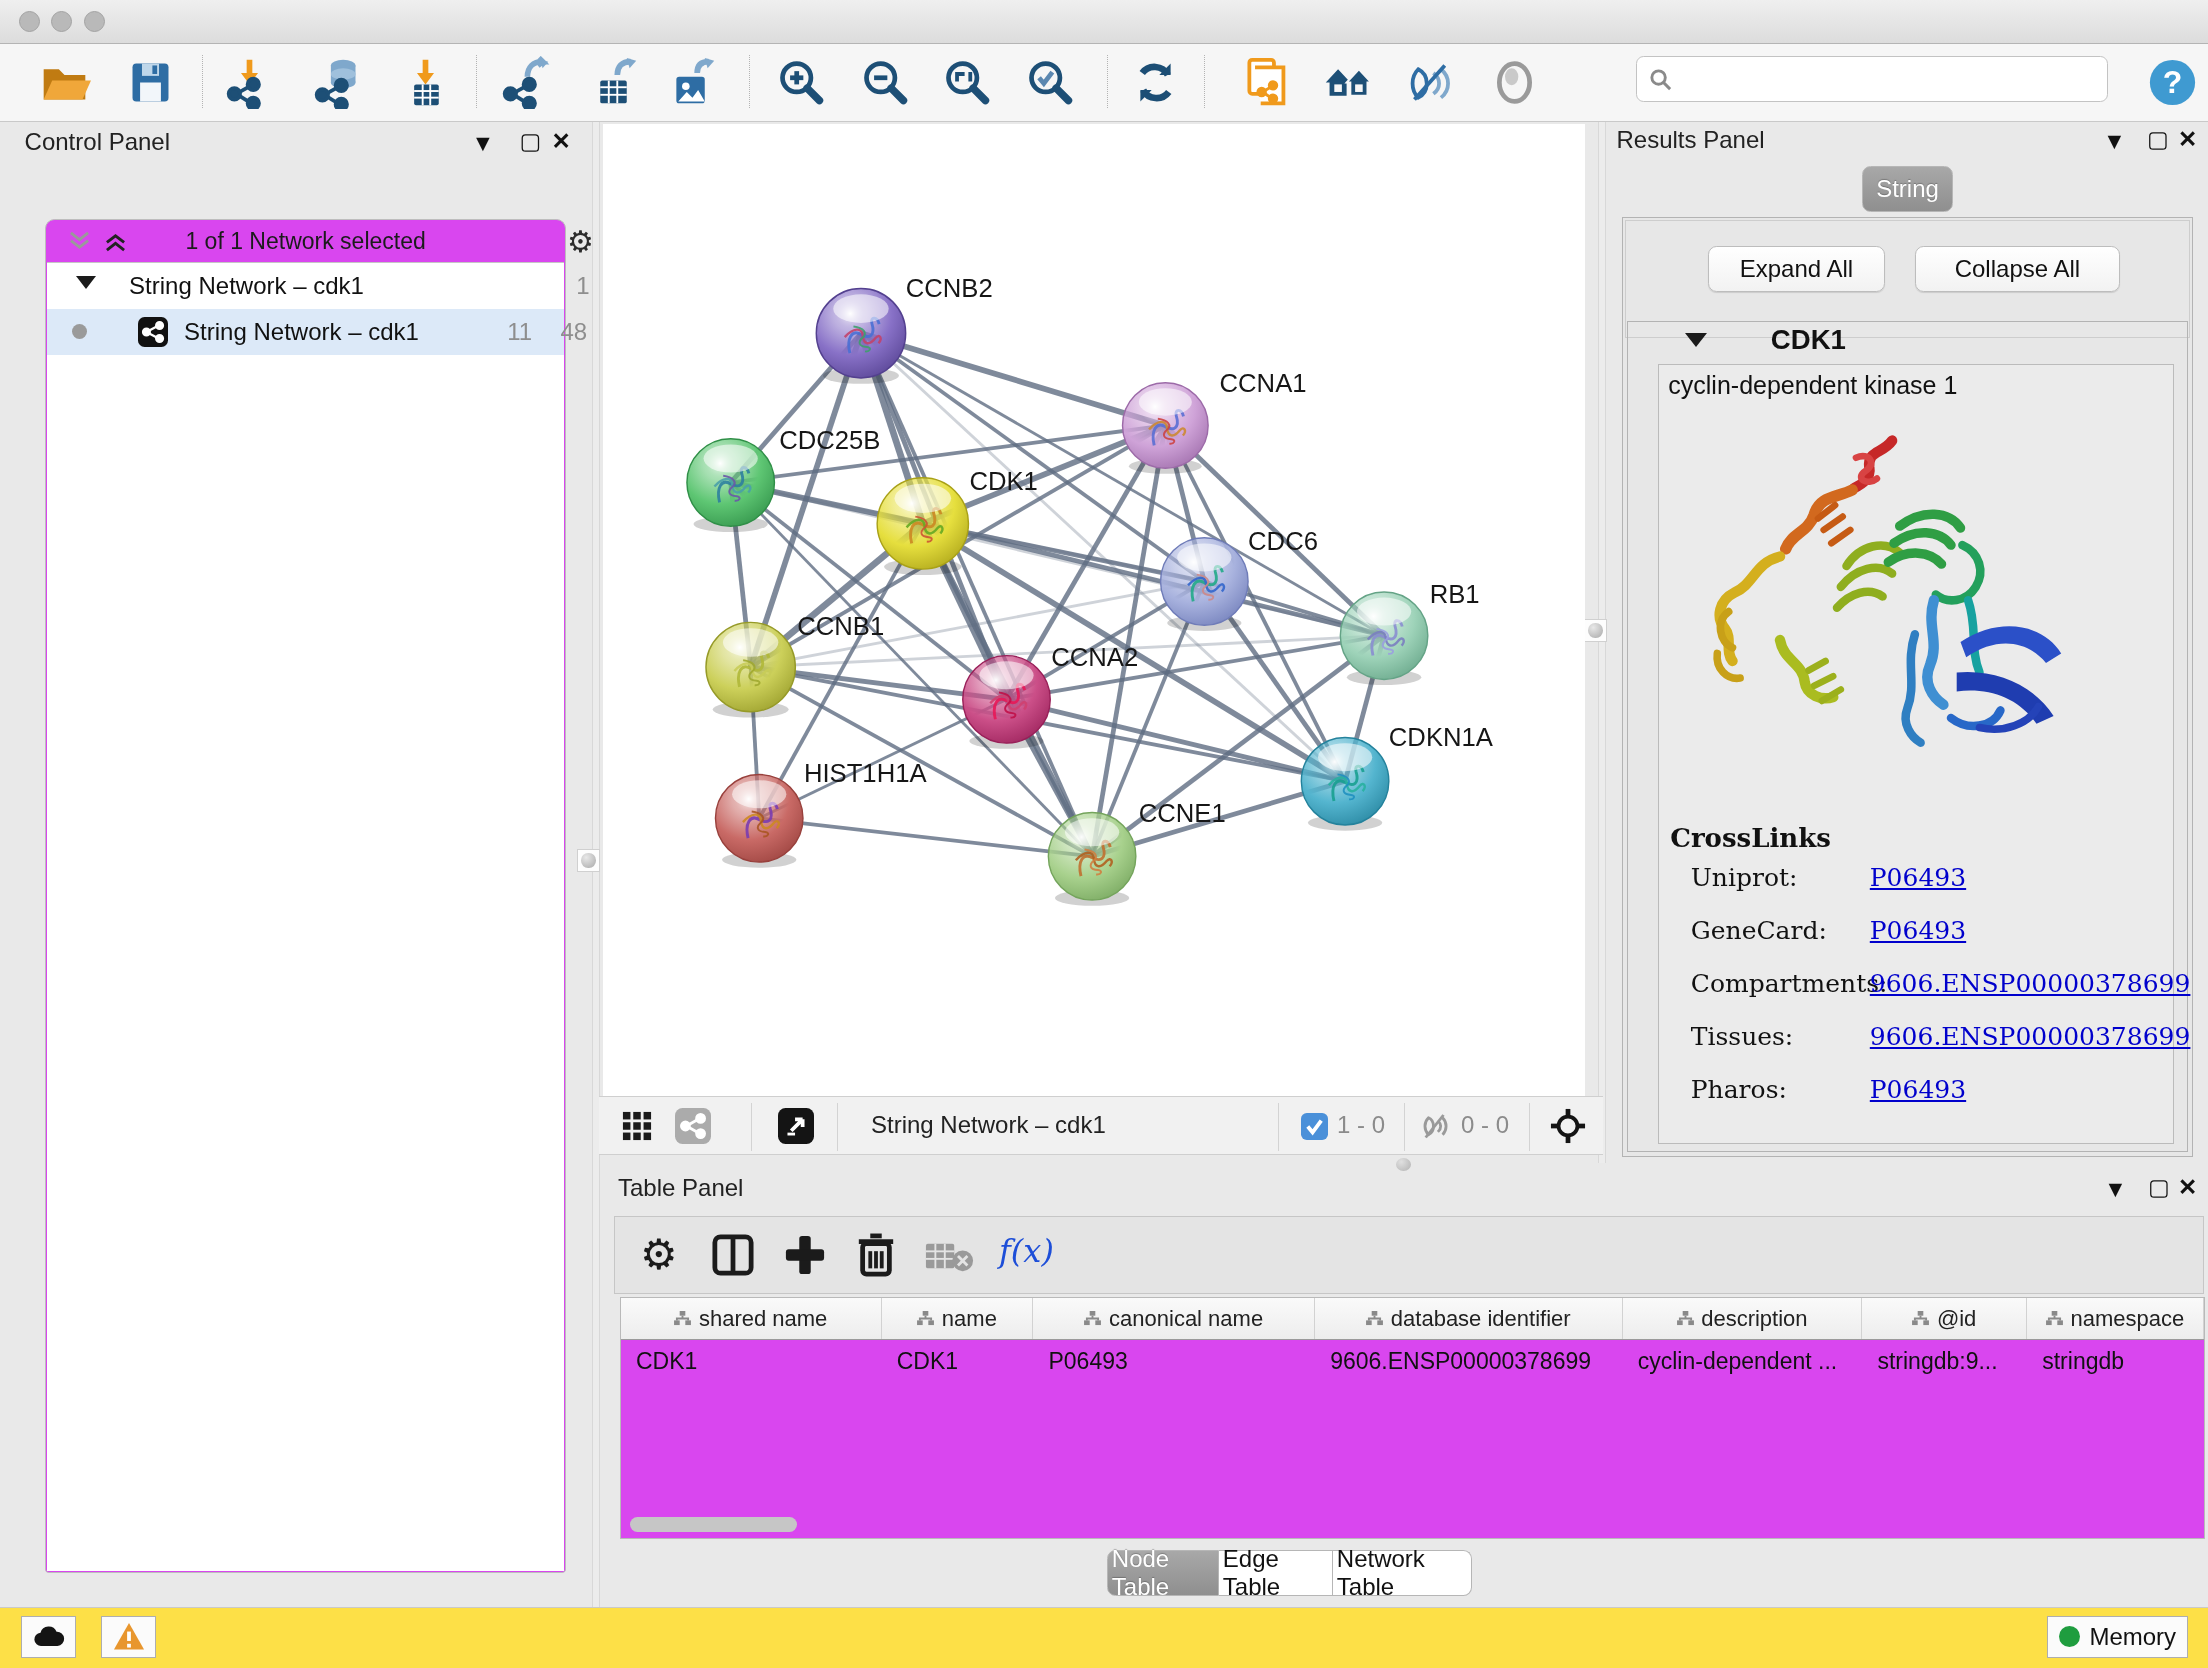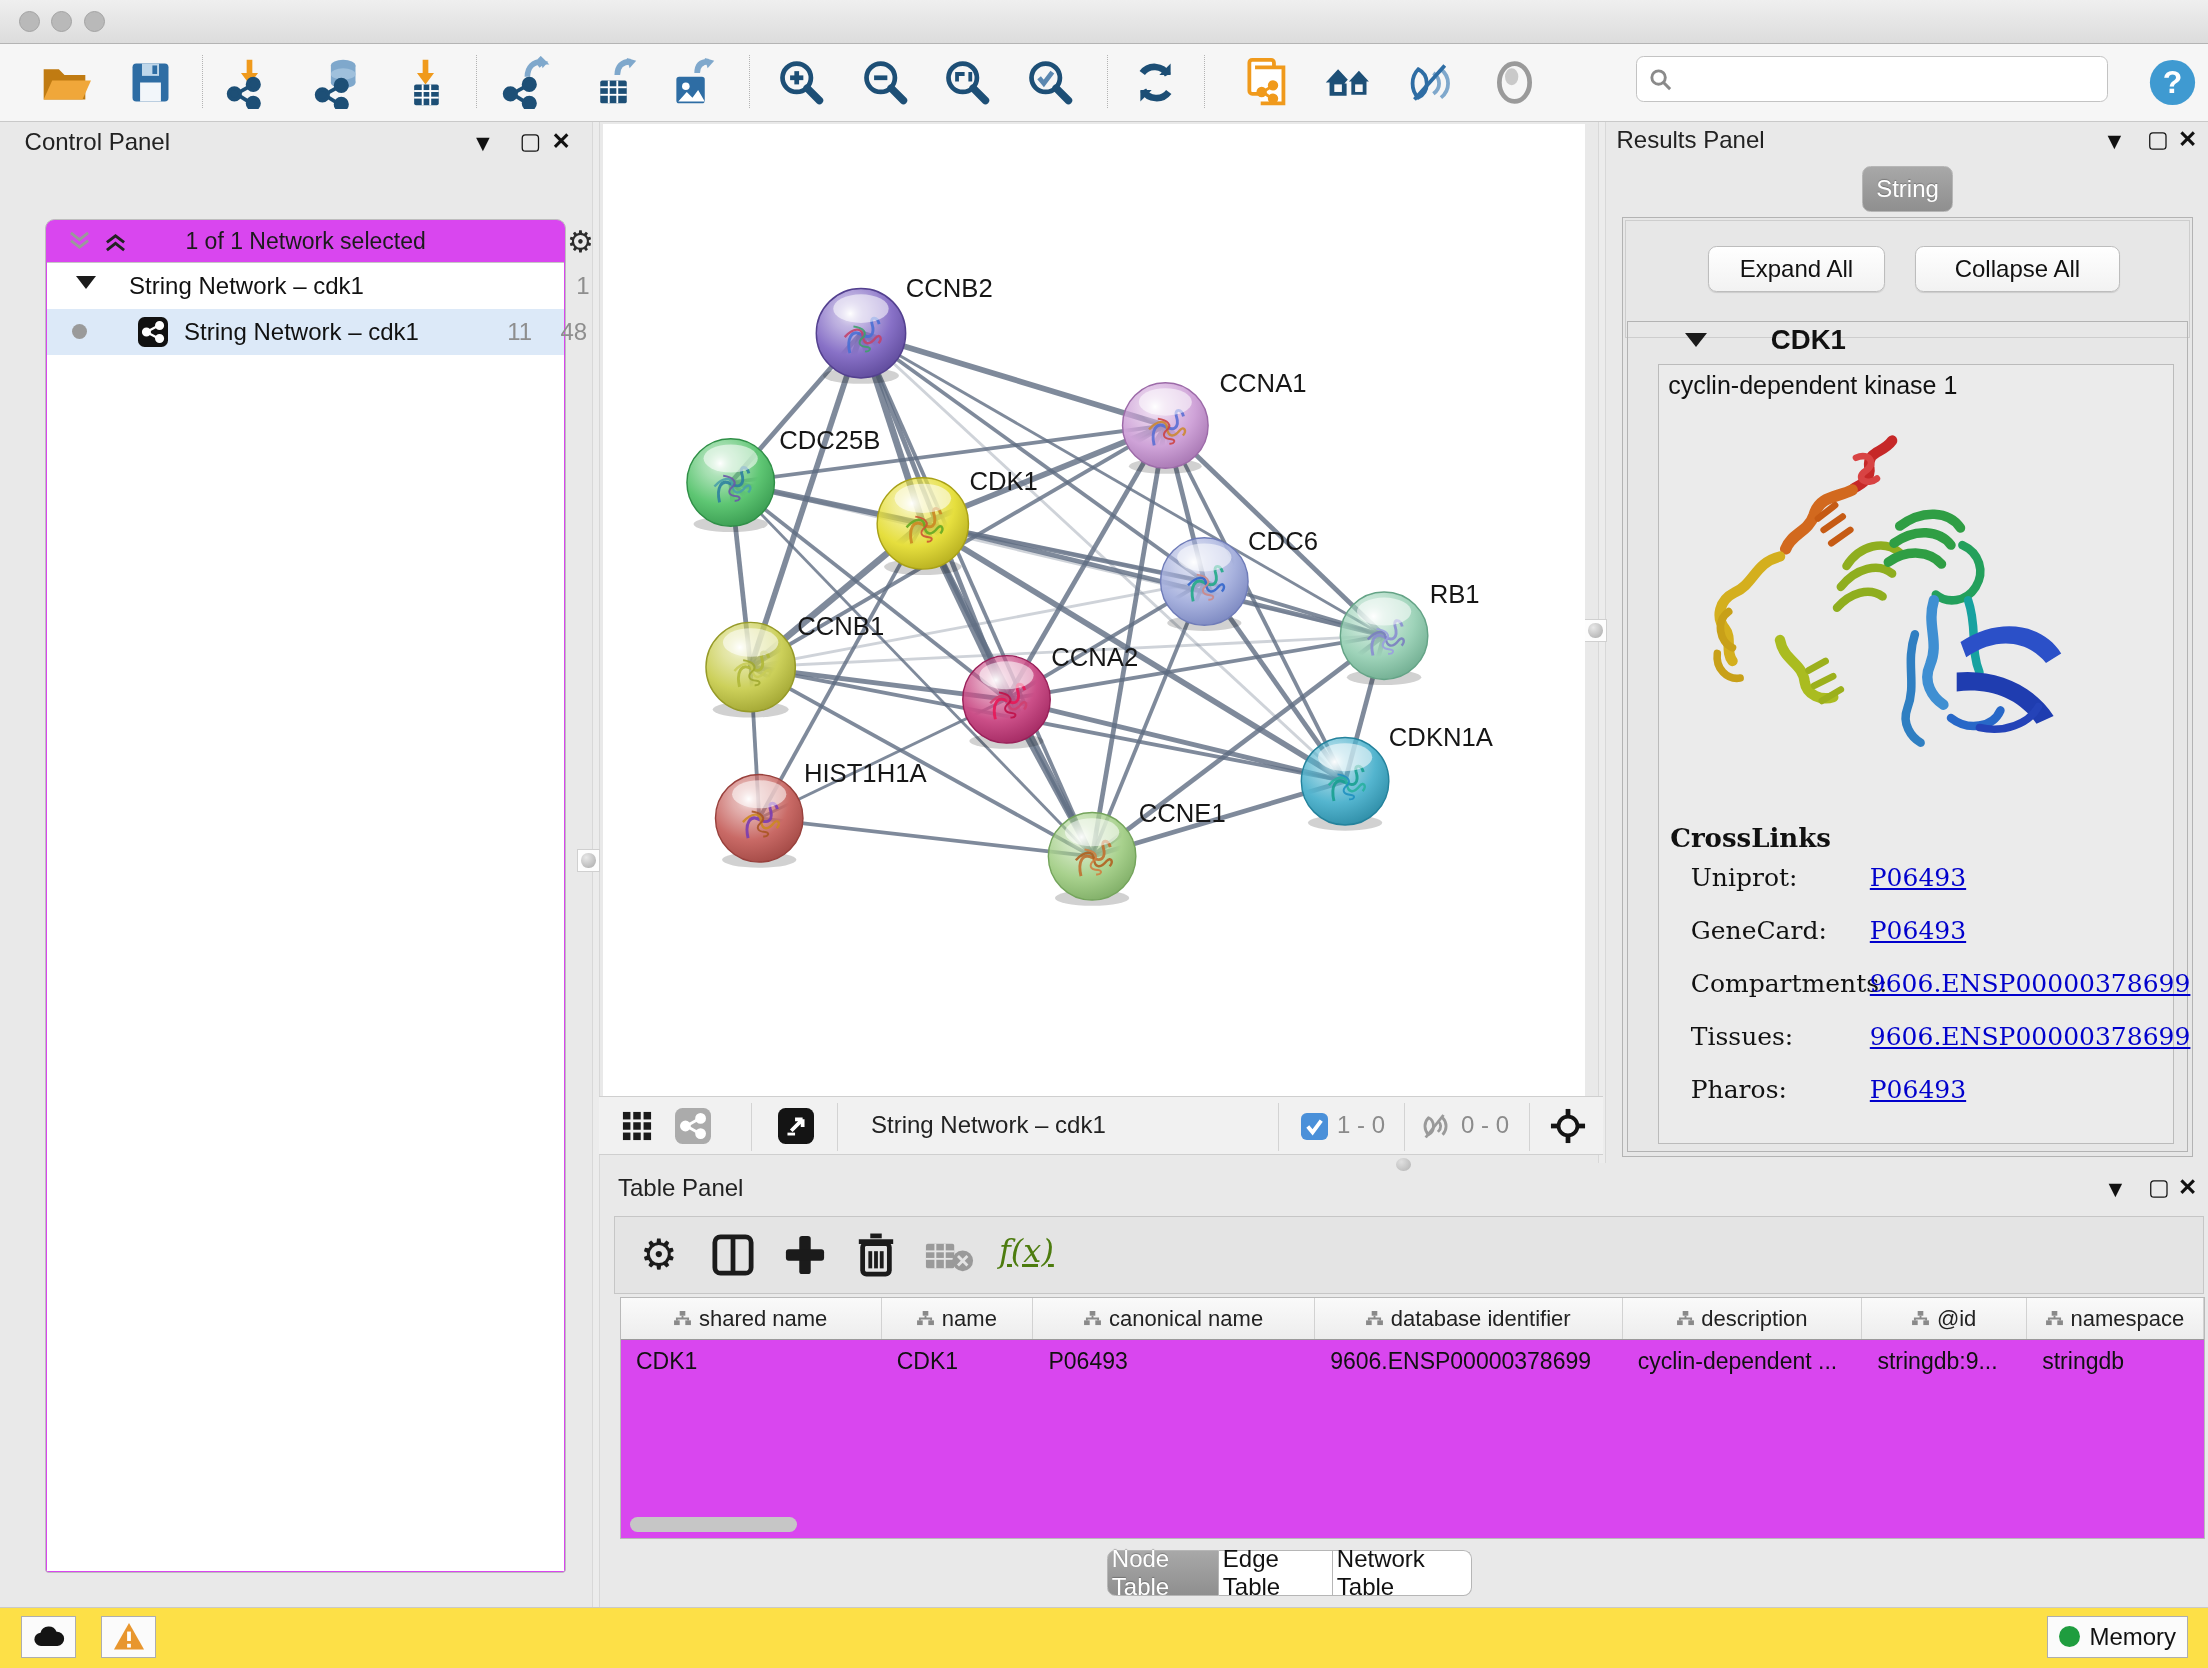--- a/index.html
+++ b/index.html
@@ -111,21 +111,21 @@
 
   
   .statusbar { position:absolute; left:0; top:1607px; width:2208px; height:61px;
     background:#fde047; border-top:1px solid #c9c9c9; }
   .sb-btn { position:absolute; top:7.6px; height:42px; background:#fbfbfb;
     border:1px solid #aeaeae; display:flex; align-items:center; justify-content:center;
     cursor:pointer; }
 
   svg text { font-family:"Liberation Sans",sans-serif; }
   .fx { font-family:"DejaVu Serif","Liberation Serif",serif; font-style:italic;
-    font-size:32px; color:#4d7c0f;text-decoration:underline; }
+    font-size:32px; color:#1d4ed8; }
 </style>
 </head>
 <body>
 
 <div class="titlebar">
   <span class="tl" style="left:19px"></span>
   <span class="tl" style="left:51px"></span>
   <span class="tl" style="left:84px"></span>
 </div>
 

